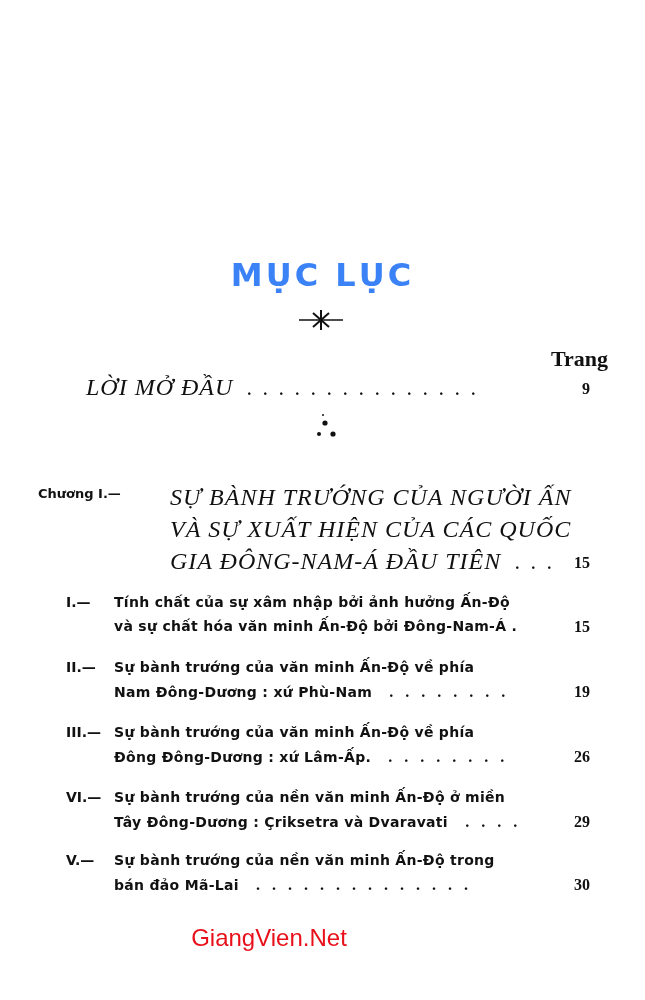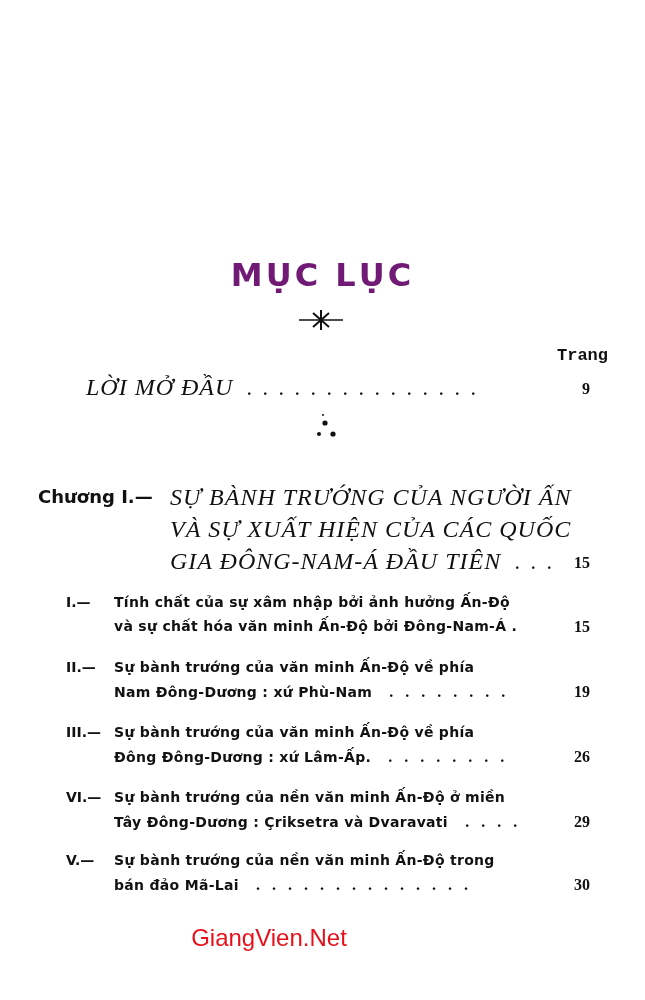--- a/index.html
+++ b/index.html
@@ -1,26 +1,26 @@
 <!DOCTYPE html>
 <html><head>
   <meta charset="utf-8">
   <style>
     html, body { margin:0; padding:0; background:#ffffff; }
     body { width:645px; height:1000px; position:relative; overflow:hidden; color:#111; }
     .abs { position:absolute; }
-    .title { left:0; width:645px; top:256px; text-align:center; font-family:"DejaVu Sans", sans-serif; font-weight:bold; font-size:32px; letter-spacing:3px; color:#701a75; }
+    .title { left:0; width:645px; top:256px; text-align:center; font-family:"DejaVu Sans", sans-serif; font-weight:bold; font-size:32px; letter-spacing:3px; color:#3b82f6; }
     .ornament { left:297px; top:309px; width:48px; height:22px; }
-    .trang { right:37px; top:346px; font-family:Liberation Mono, monospace; font-weight:bold; font-size:17px;margin-left:24px; }
+    .trang { right:37px; top:346px; font-family:Liberation Serif, serif; font-weight:bold; font-size:22px;margin-left:24px; }
     .serif-it { font-family:"Liberation Serif", serif; font-style:italic; font-size:24px; letter-spacing:1px; }
     .pg { font-family:"Liberation Serif", serif; font-weight:bold; font-size:16px; position:absolute; right:55px; }
     .dots { font-family:"Liberation Serif", serif; font-weight:bold; letter-spacing:12px; font-size:16px; }
     .intro { left:86px; top:374px; white-space:nowrap; }
     .tri { left:315px; top:413px; width:30px; height:30px; }
-    .ch-label { left:38px; top:486px; font-family:"DejaVu Sans", sans-serif; font-weight:bold; font-size:18px; }
+    .ch-label { left:38px; top:486px; font-family:"DejaVu Sans", sans-serif; font-weight:bold; font-size:13px; }
     .ch-line { left:170px; white-space:nowrap; }
     .sec-num { left:66px; font-family:"DejaVu Sans", sans-serif; font-weight:bold; font-size:14px; white-space:nowrap; }
     .sec-line { left:114px; font-family:"DejaVu Sans", sans-serif; font-weight:bold; font-size:14px; white-space:nowrap; letter-spacing:0.3px; }
     .watermark { left:0; width:538px; top:924px; text-align:center; font-family:"Liberation Sans", sans-serif; font-size:24px; color:#e8101a; }
   </style>
 </head>
 <body>
 
 <div class="abs title">MỤC LỤC</div>
 

